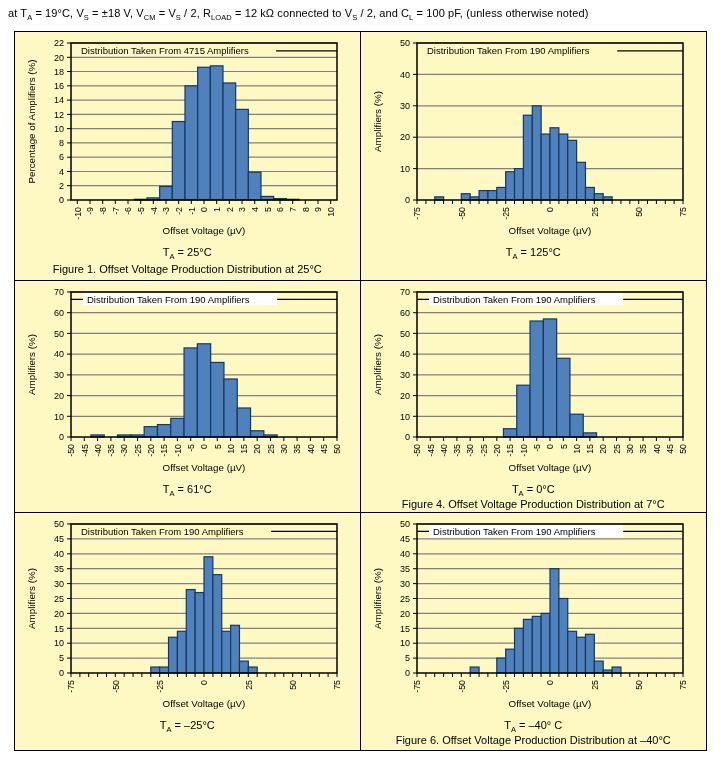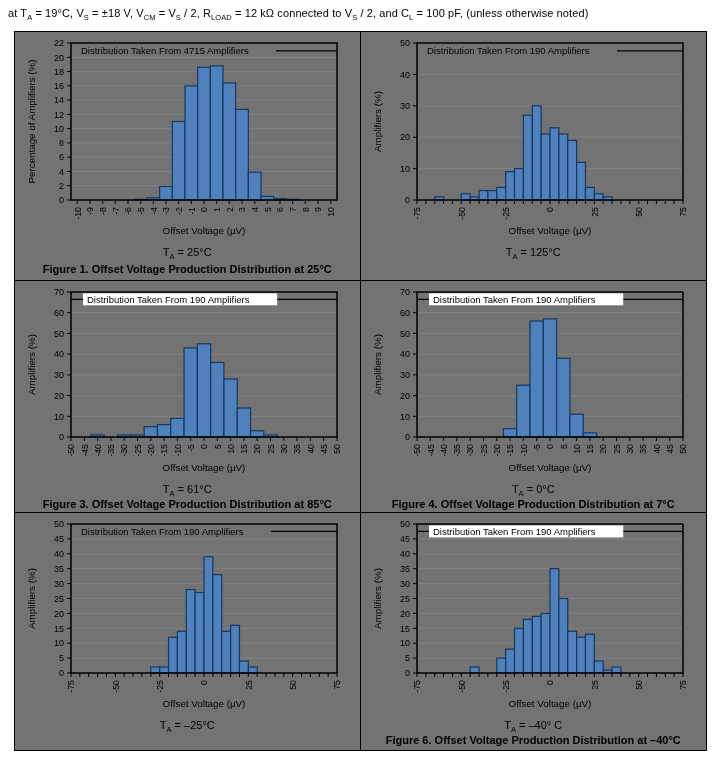--- a/index.html
+++ b/index.html
@@ -11,32 +11,32 @@
   .header {
     font-size: 11px; margin: 7px 8px 9px 8px; letter-spacing: 0.1px;
   }
   .header sub, .ta sub { font-size: 7.5px; }
   .figgrid {
     width: 693px; margin-left: 14px;
     border: 1.6px solid #000;
     display: grid;
     grid-template-columns: 1fr 1fr;
     grid-template-rows: 248px 232px 238px;
-    background: #737373;
+    background: #fef9c3;
   }
   .cell {
     display: flex; flex-direction: column; align-items: center;
     border: 0 solid #000; overflow: hidden; padding-top: 4px;
   }
   .cell:nth-child(odd) { border-right-width: 1.3px; }
   .cell:nth-child(n+3) { border-top-width: 1.3px; }
   svg.chart { display: block; flex: 0 0 auto; }
   svg.chart text { font-family: "Liberation Sans", sans-serif; fill: #000; }
   .ta { font-size: 11px; margin-top: 0px; }
-  .caption { font-size: 11px; font-weight: bold; margin-top: auto; margin-bottom: 5px; }
+  .caption { font-size: 11px; font-weight: normal; margin-top: auto; margin-bottom: 5px; }
 </style>
 </head>
 <body>
 
 <div class="header"><span>at T</span><sub>A</sub><span> = 19°C, V</span><sub>S</sub><span> = ±18 V, V</span><sub>CM</sub><span> = V</span><sub>S</sub><span> / 2, R</span><sub>LOAD</sub><span> = 12 kΩ connected to V</span><sub>S</sub><span> / 2, and C</span><sub>L</sub><span> = 100 pF, (unless otherwise noted)</span></div>
 
 <div class="figgrid">
 
   <div class="cell">
     <svg class="chart" width="332" height="210">
@@ -305,21 +305,20 @@
         <text transform="rotate(-90 252.7 159)" x="252.7" y="159" font-size="8.8" text-anchor="end">25</text>
         <text transform="rotate(-90 266.0 159)" x="266.0" y="159" font-size="8.8" text-anchor="end">30</text>
         <text transform="rotate(-90 279.3 159)" x="279.3" y="159" font-size="8.8" text-anchor="end">35</text>
         <text transform="rotate(-90 292.6 159)" x="292.6" y="159" font-size="8.8" text-anchor="end">40</text>
         <text transform="rotate(-90 305.9 159)" x="305.9" y="159" font-size="8.8" text-anchor="end">45</text>
         <text transform="rotate(-90 319.2 159)" x="319.2" y="159" font-size="8.8" text-anchor="end">50</text>
         <text x="183.0" y="186" font-size="9.8" text-anchor="middle">Offset Voltage (µV)</text>
         <text transform="rotate(-90 14 79.5)" x="14" y="79.5" font-size="9.8" text-anchor="middle">Amplifiers (%)</text>
       </svg>
     <div class="ta"><span>T</span><sub>A</sub><span> = 61°C</span></div>
-    <div class="caption">Figure 3. Offset Voltage Production Distribution at 85°C</div>
   </div>
 
   <div class="cell">
     <svg class="chart" width="332" height="198">
         <line x1="50" y1="131.3" x2="316" y2="131.3" stroke="#808080" stroke-width="1.2"></line>
         <line x1="50" y1="110.6" x2="316" y2="110.6" stroke="#808080" stroke-width="1.2"></line>
         <line x1="50" y1="89.9" x2="316" y2="89.9" stroke="#808080" stroke-width="1.2"></line>
         <line x1="50" y1="69.1" x2="316" y2="69.1" stroke="#808080" stroke-width="1.2"></line>
         <line x1="50" y1="48.4" x2="316" y2="48.4" stroke="#808080" stroke-width="1.2"></line>
         <line x1="50" y1="27.7" x2="316" y2="27.7" stroke="#808080" stroke-width="1.2"></line>

